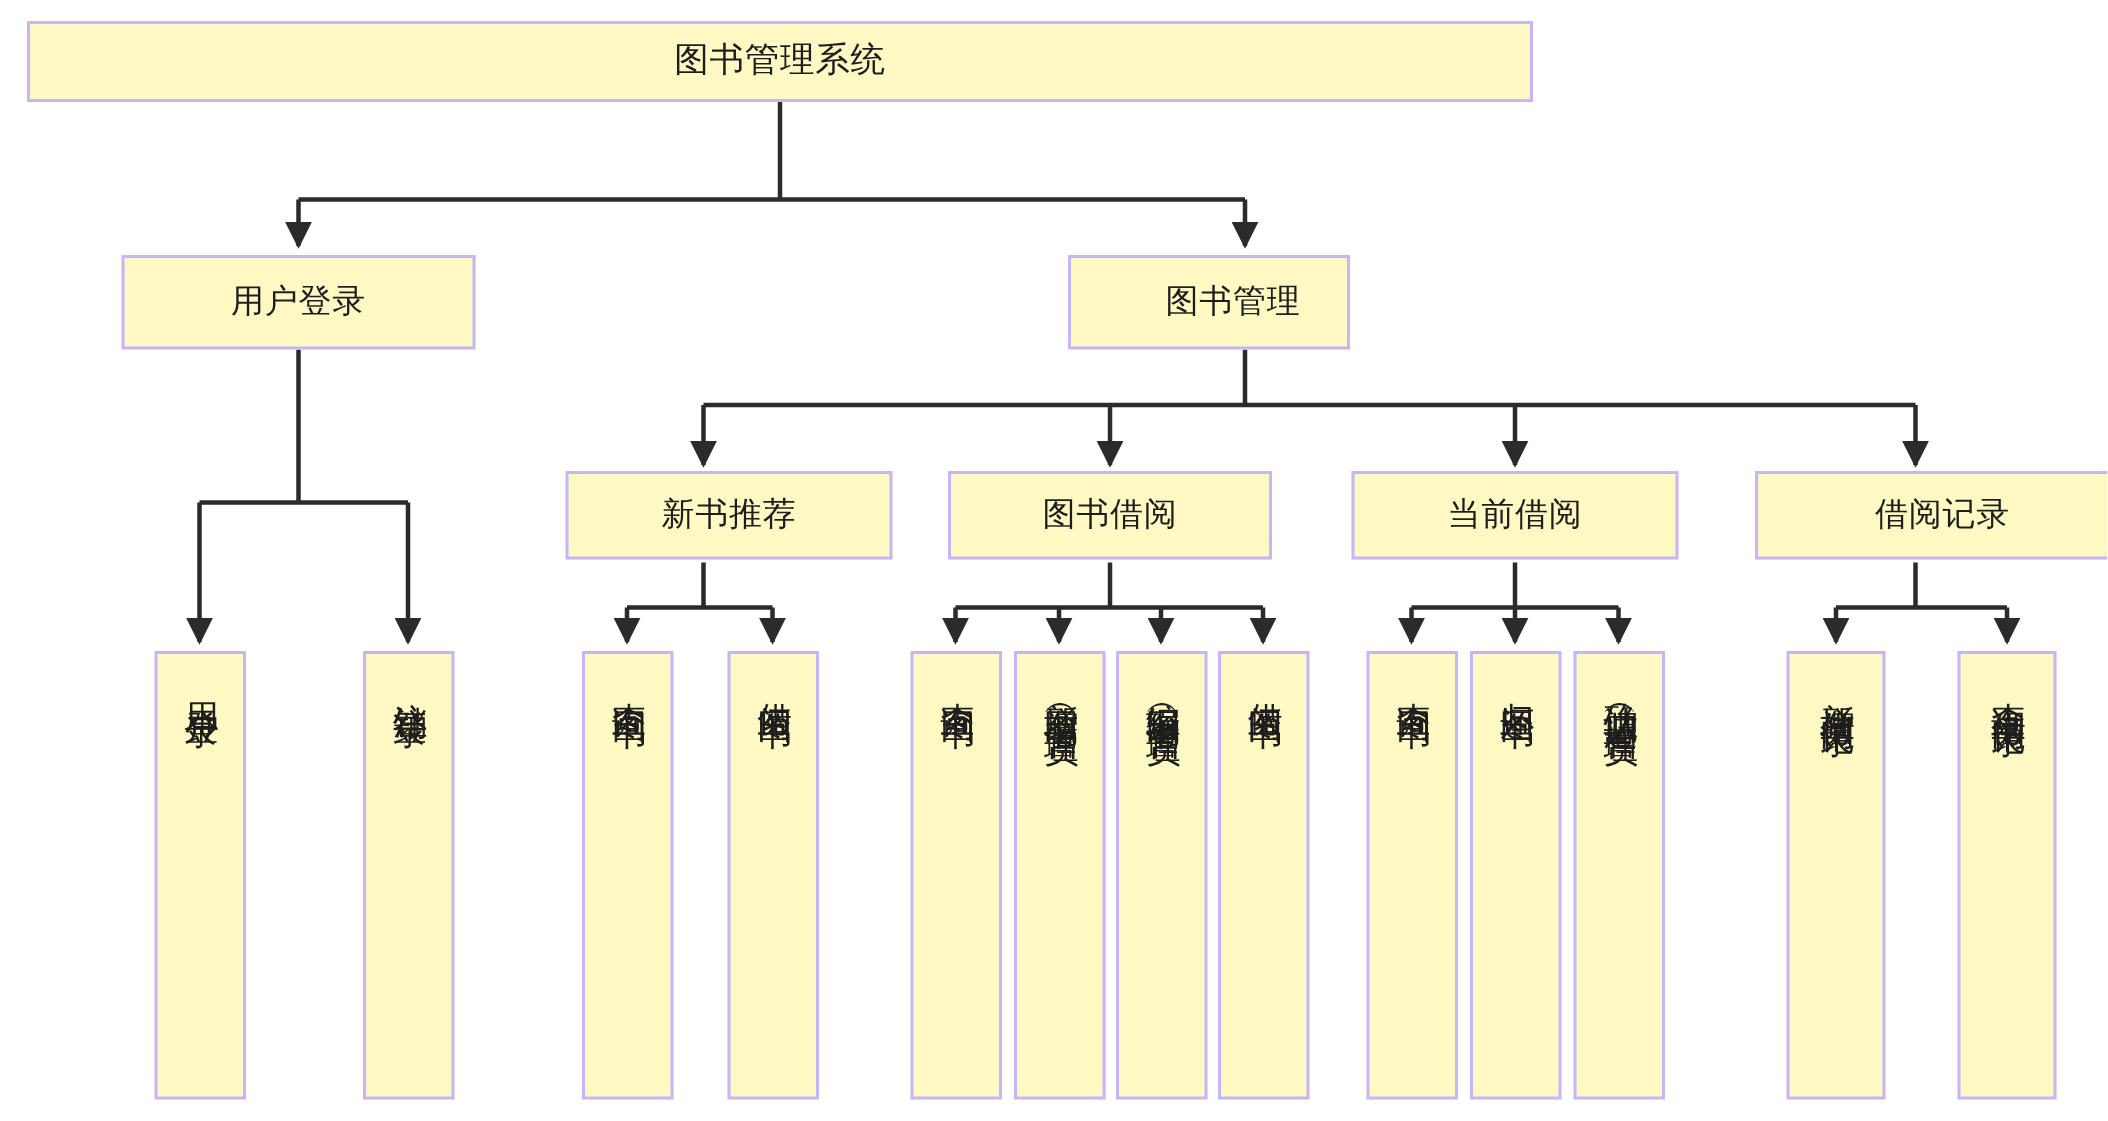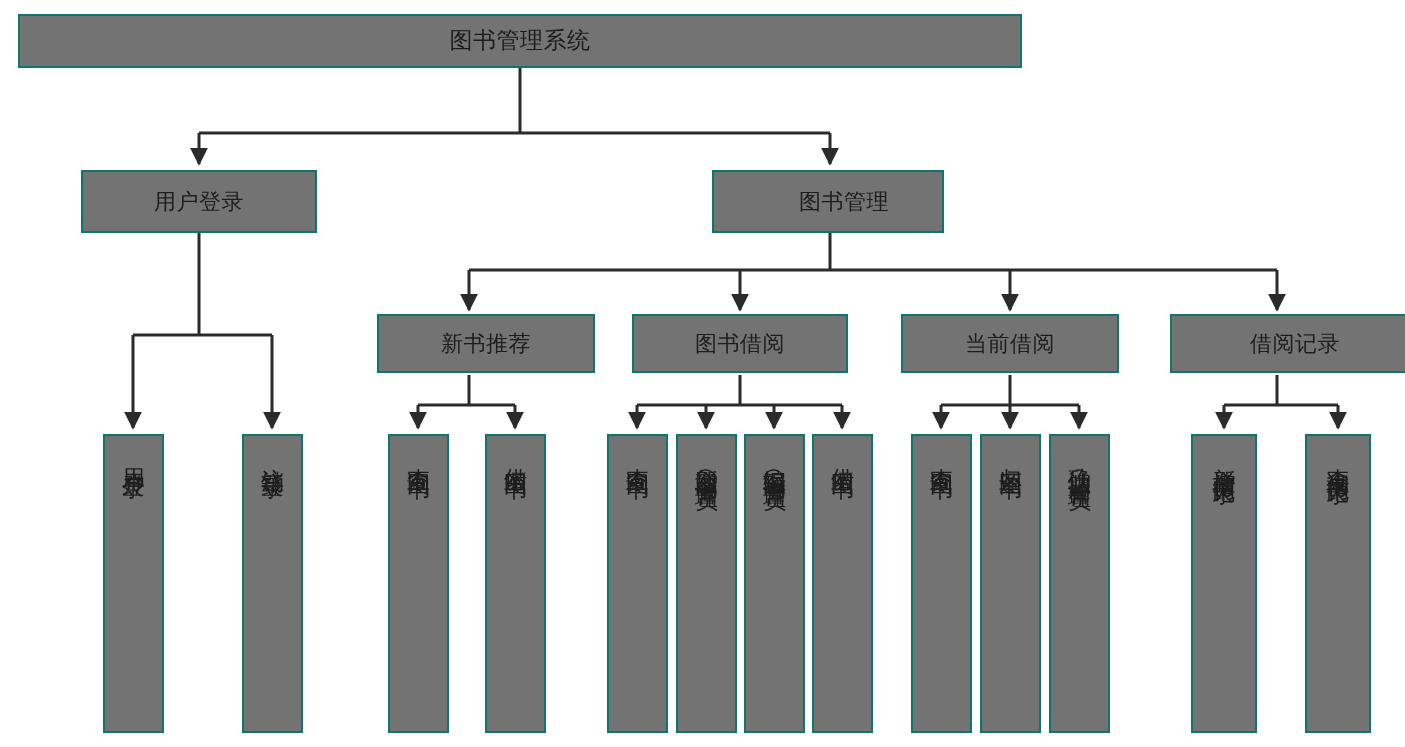--- a/index.html
+++ b/index.html
@@ -21,22 +21,22 @@
     position: absolute;
     left: 0;
     top: 0;
     width: 1405px;
     height: 747px;
     pointer-events: none;
   }
   .node {
     position: absolute;
     box-sizing: border-box;
-    border: 2px solid #0f766e;
-    background: #737373;
+    border: 2px solid #c4b5fd;
+    background: #fef9c3;
     display: flex;
     align-items: center;
     justify-content: center;
     overflow: hidden;
   }
   .node-label {
     color: #1d1d1d;
     line-height: 1.18;
     letter-spacing: 0.5px;
     text-align: center;
@@ -128,21 +128,21 @@
     </g>
   </svg>
 
   <div class="node horiz root" style="left:18px; top:14px; width:1004px; height:54px;">
     <span class="node-label">图书管理系统</span>
   </div>
 
   <div class="node horiz" style="left:81px; top:170px; width:236px; height:63px;">
     <span class="node-label">用户登录</span>
   </div>
-  <div class="node horiz" style="left:712px; top:170px; width:232px; height:63px;padding-left:32px;">
+  <div class="node horiz" style="left:712px; top:170px; width:188px; height:63px;padding-left:32px;">
     <span class="node-label">图书管理</span>
   </div>
 
   <div class="node horiz" style="left:377px; top:314px; width:218px; height:59px;">
     <span class="node-label">新书推荐</span>
   </div>
   <div class="node horiz" style="left:632px; top:314px; width:216px; height:59px;">
     <span class="node-label">图书借阅</span>
   </div>
   <div class="node horiz" style="left:901px; top:314px; width:218px; height:59px;">

